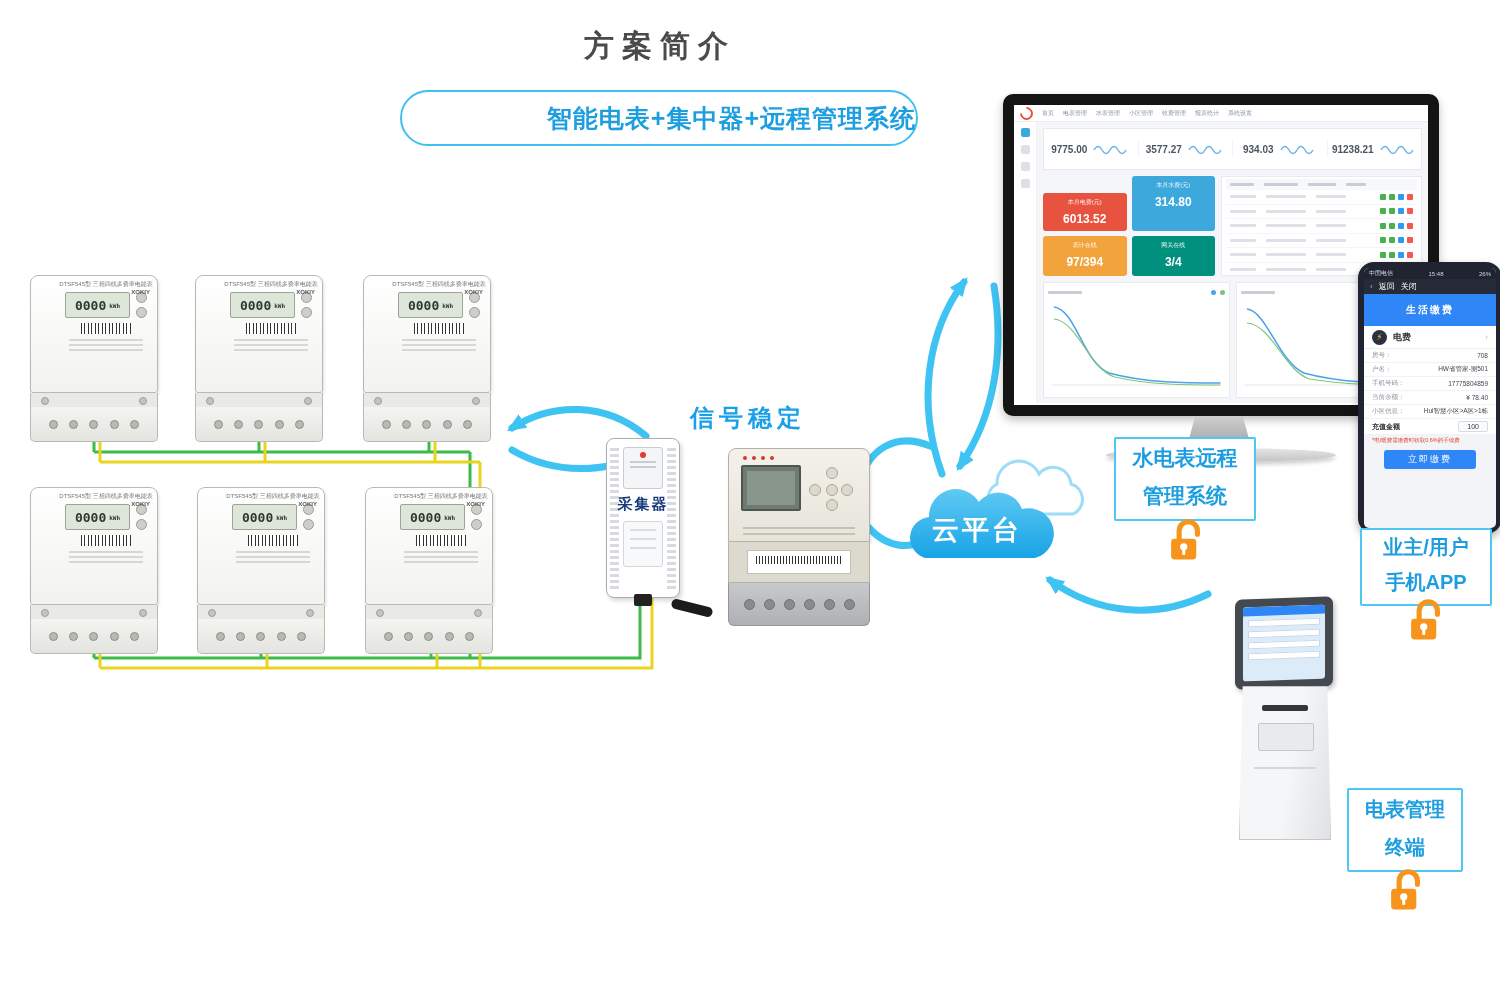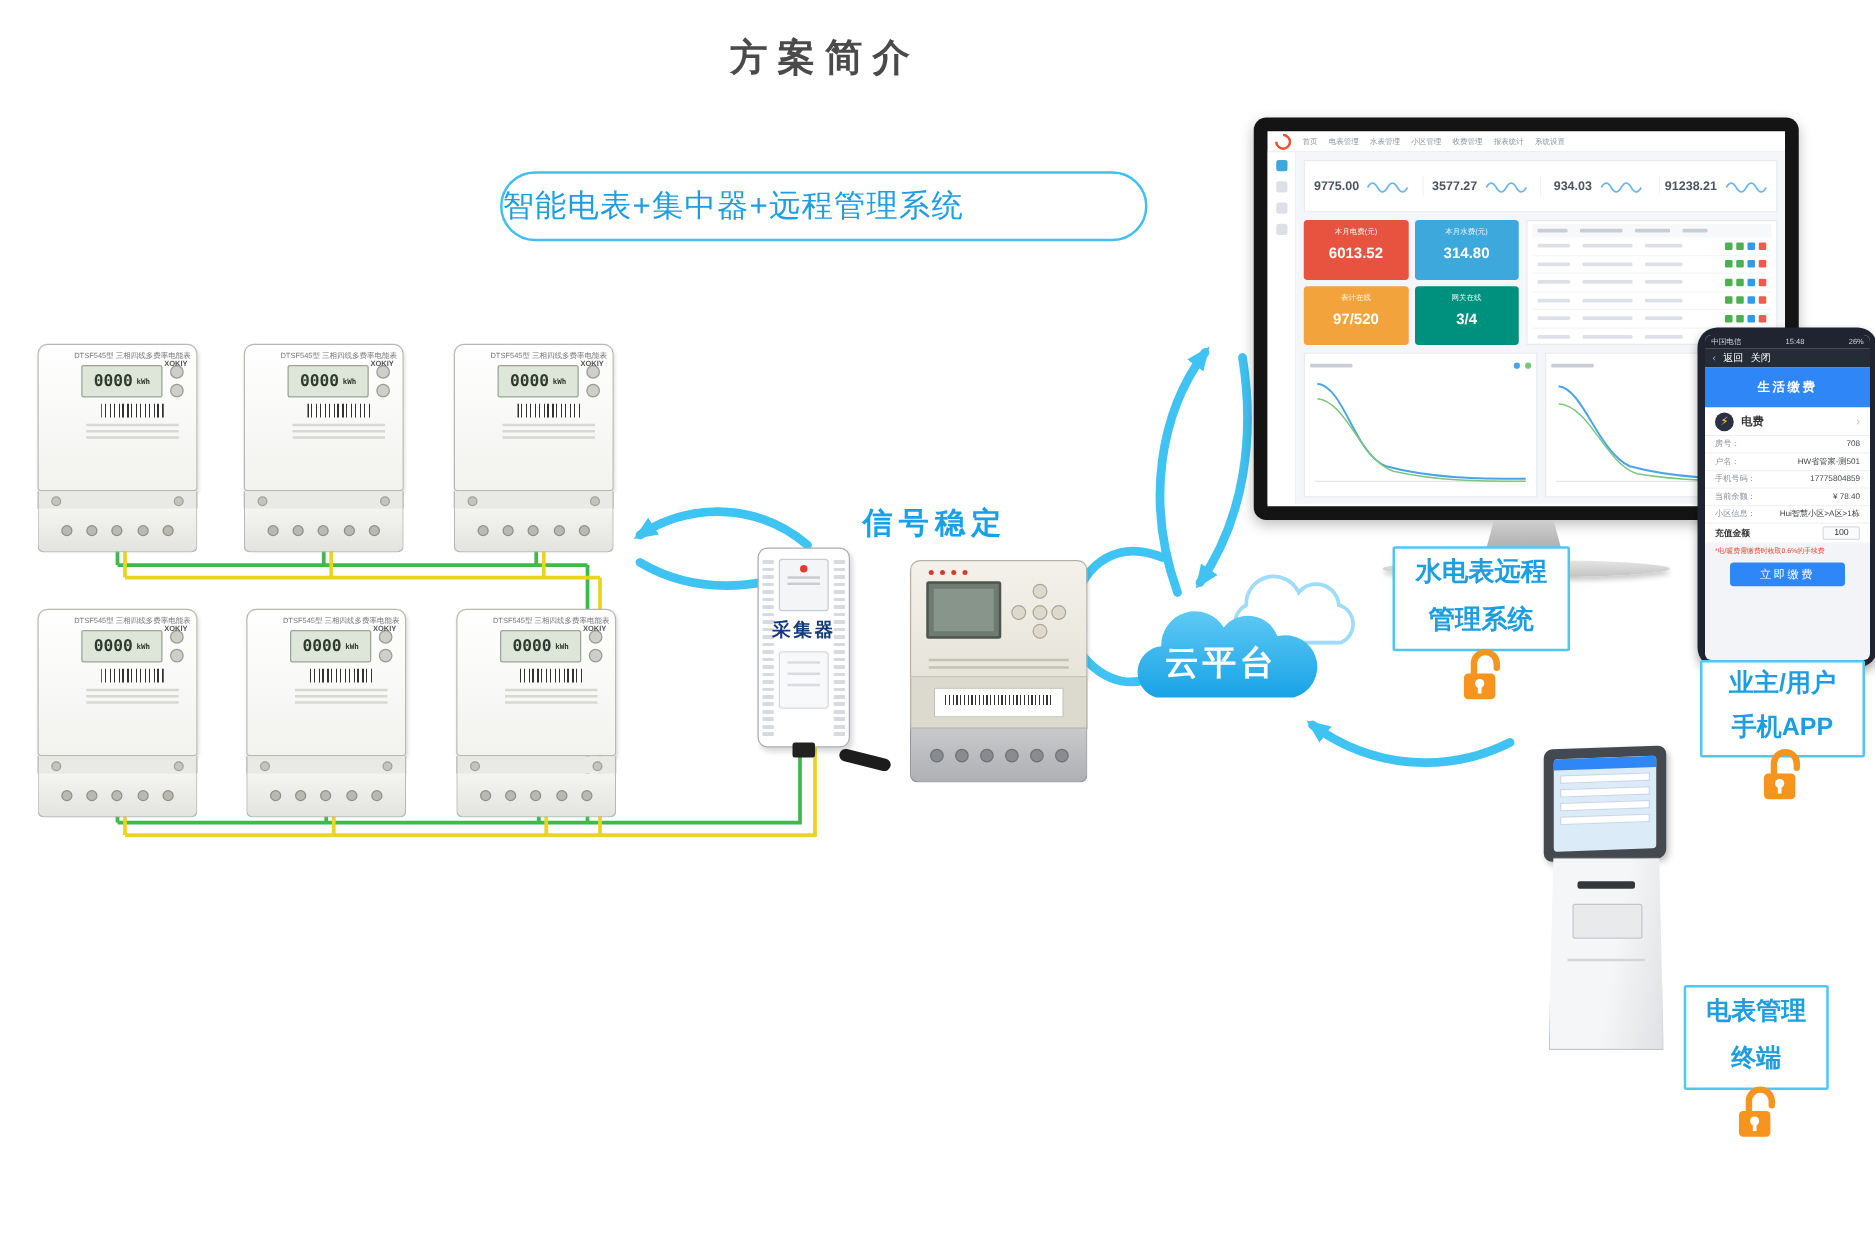--- a/index.html
+++ b/index.html
@@ -6,22 +6,22 @@
   body{font-family:"Liberation Sans","DejaVu Sans",sans-serif;}
   .canvas{position:relative;width:1500px;height:1000px;background:#fff;overflow:hidden;}
 
   
   .overlay{position:absolute;left:0;top:0;z-index:1;}
 
   
   .title{position:absolute;left:560px;top:26px;width:200px;text-align:center;
          font-size:30px;font-weight:bold;color:#4a4a4a;letter-spacing:8px;z-index:4;}
   .subtitle{position:absolute;left:400px;top:90px;width:514px;height:52px;
-            border:2px solid #3fc0f0;border-radius:28px;color:#1d9ee0;font-weight:normal;
-            font-size:25px;line-height:52px;text-align:left;letter-spacing:1px;background:#fff;z-index:4;margin-top:47px;}
+            border:2px solid #3fc0f0;border-radius:28px;color:#1d9ee0;font-weight:bold;
+            font-size:25px;line-height:52px;text-align:right;letter-spacing:1px;background:#fff;z-index:4;}
   .signal{position:absolute;left:690px;top:402px;font-size:24px;font-weight:bold;
           color:#18a0e8;letter-spacing:5px;z-index:4;}
 
   
   .meter{position:absolute;width:128px;height:168px;z-index:2;}
   .m-body{height:116px;background:linear-gradient(#ffffff,#f2f2ef);border:1px solid #b9b9b4;
           border-radius:8px 8px 3px 3px;position:relative;box-shadow:1px 2px 3px rgba(0,0,0,.13);padding-left:24px;}
   .m-model{font-size:6px;color:#777;text-align:center;padding-top:4px;white-space:nowrap;overflow:hidden;}
   .m-brand{position:absolute;top:13px;right:7px;font-size:6px;font-weight:bold;color:#555;}
   .m-lcd-row{display:flex;align-items:center;margin:3px 10px 0;}
@@ -115,21 +115,21 @@
   .dash-main{flex:1;background:#f4f6f9;padding:6px;text-align:center;}
   .stats{height:40px;background:#fff;border:1px solid #e8eaee;display:flex;align-items:center;}
   .stat-cell{flex:1;display:flex;align-items:center;justify-content:center;gap:5px;border-right:1px solid #f0f2f5;}
   .stat-cell:last-child{border-right:none;}
   .stat-val{font-size:10px;font-weight:bold;color:#4a5560;}
   .mid-row{display:flex;gap:6px;margin-top:6px;height:100px;}
   .cards{width:172px;display:grid;grid-template-columns:1fr 1fr;grid-template-rows:1fr 1fr;gap:5px;}
   .card{border-radius:3px;color:#fff;padding:5px 6px;}
   .card .c-lab{font-size:6px;opacity:.9;}
   .card .c-val{font-size:12px;font-weight:bold;margin-top:5px;}
-  .card1{background:#e8533f;} .card2{background:#3da8dc;} .card3{background:#f2a33c;} .card4{background:#00917e;}
+  .card1{background:#e8533f;margin-top:17px;} .card2{background:#3da8dc;} .card3{background:#f2a33c;} .card4{background:#00917e;}
   .tablep{flex:1;background:#fff;border:1px solid #e8eaee;padding:2px 4px;}
   .t-head{height:11px;background:#f7f8fa;display:flex;align-items:center;gap:10px;padding:0 4px;}
   .t-head i{height:3px;background:#c9ced6;border-radius:1px;}
   .t-head i:nth-child(1){width:24px;} .t-head i:nth-child(2){width:34px;}
   .t-head i:nth-child(3){width:28px;} .t-head i:nth-child(4){width:20px;}
   .t-row{height:13.5px;display:flex;align-items:center;gap:10px;padding:0 4px;border-bottom:1px solid #f4f5f7;}
   .t-row i{height:3px;background:#dde1e7;border-radius:1px;}
   .t-row .w1{width:26px;} .t-row .w2{width:40px;} .t-row .w3{width:30px;}
   .badges{margin-left:auto;display:flex;gap:3px;}
   .badges b{width:6px;height:6px;border-radius:1px;display:block;}
@@ -553,21 +553,21 @@
               <div class="card card1">
                   <div class="c-lab">本月电费(元)</div>
                   <div class="c-val">6013.52</div>
                 </div>
               <div class="card card2">
                   <div class="c-lab">本月水费(元)</div>
                   <div class="c-val">314.80</div>
                 </div>
               <div class="card card3">
                   <div class="c-lab">表计在线</div>
-                  <div class="c-val">97/520</div>
+                  <div class="c-val">97/394</div>
                 </div>
               <div class="card card4">
                   <div class="c-lab">网关在线</div>
                   <div class="c-val">3/4</div>
                 </div>
             </div>
             <div class="tablep">
               <div class="t-head">
                   <i></i>
                   <i></i>

